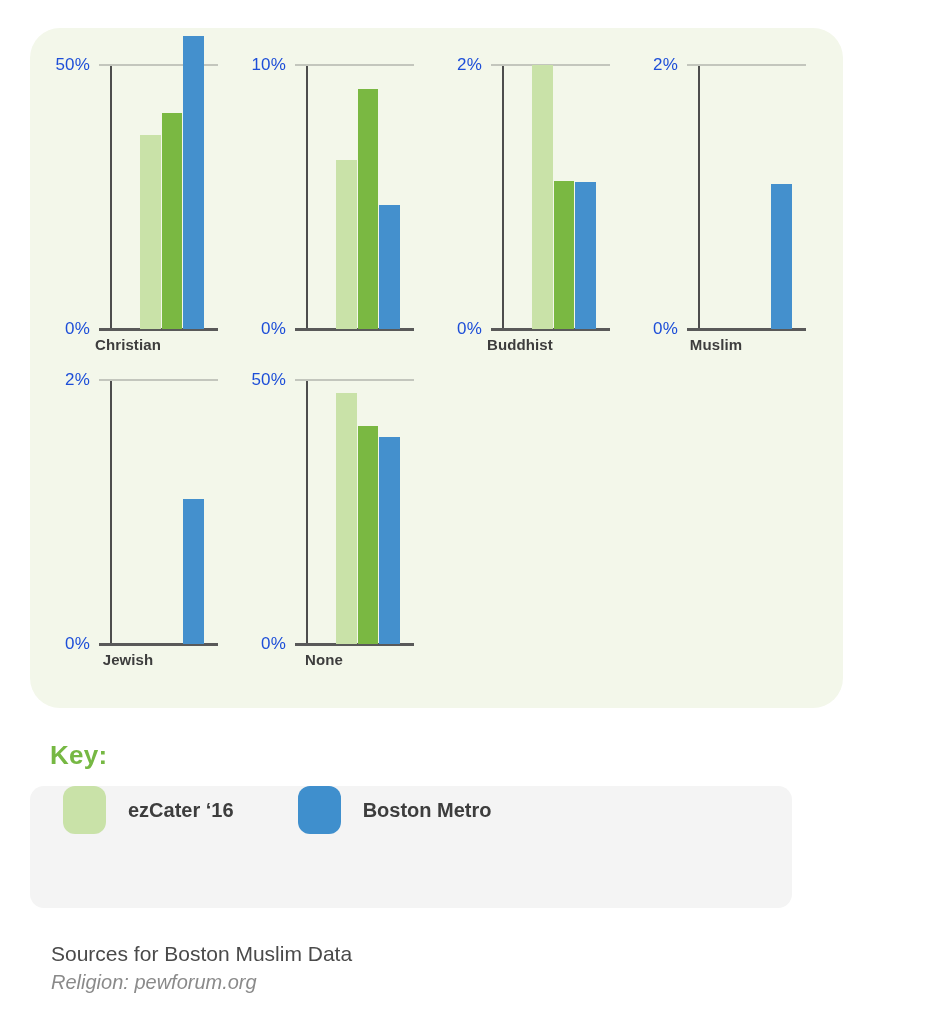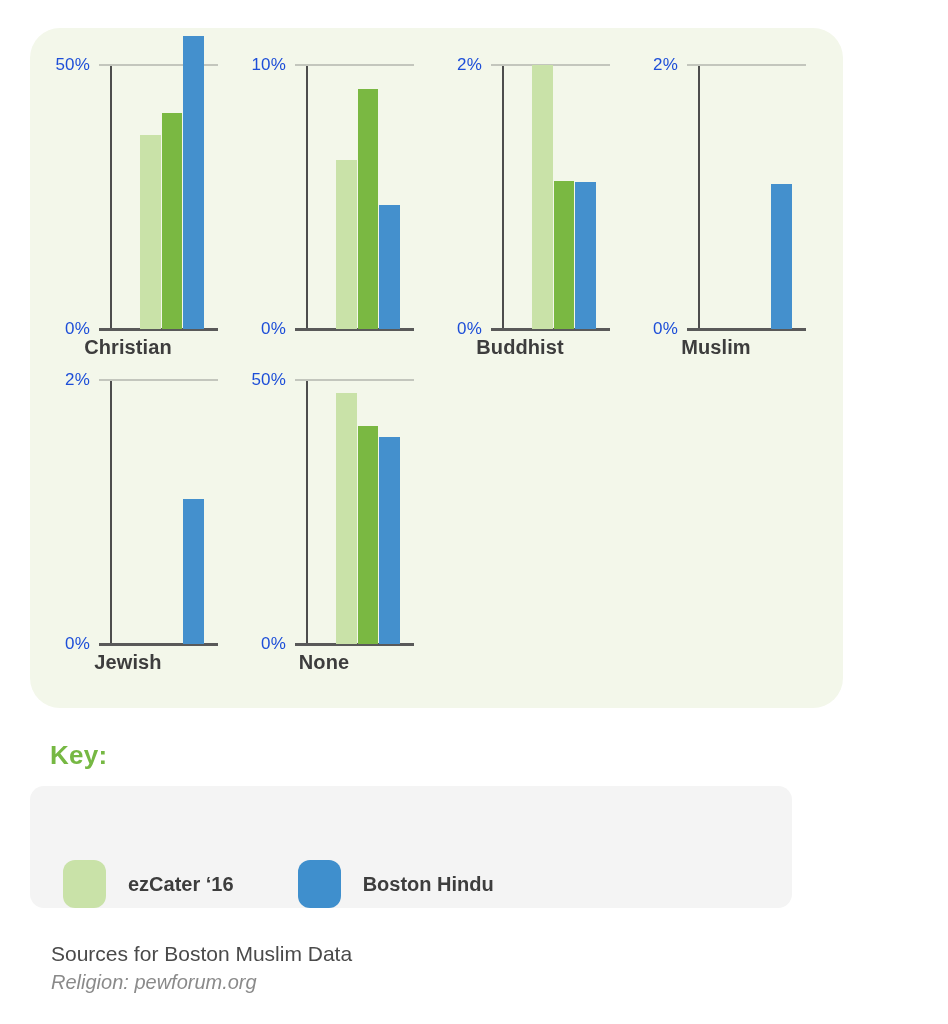--- a/index.html
+++ b/index.html
@@ -106,21 +106,21 @@
   .bar.s0 { background: #c9e2a8; }
   .bar.s1 { background: #7ab842; }
   .bar.s2 { background: #4490cd; }
 
   .cat-label {
     position: absolute;
     left: 0;
     top: 308px;
     width: 196px;
     text-align: center;
-    font-size: 20px;
+    font-size: 15px;
     font-weight: bold;
     color: #3d3d3d;
     letter-spacing: .1px;
   }
 
   
   #key-heading {
     position: absolute;
     left: 50px;
     top: 740px;
@@ -138,21 +138,21 @@
     background: #f4f4f4;
     border-radius: 14px;
   }
   .legend-items {
     position: absolute;
     left: 0;
     top: 0;
     width: 762px;
     height: 122px;
     display: flex;
-    align-items: flex-end;
+    align-items: flex-start;
     padding-left: 33px;
     box-sizing: border-box;
   }
   .legend-item {
     display: flex;
     align-items: center;
     margin-right: 64px;
   }
   .legend-swatch {
     width: 43px;
@@ -297,21 +297,21 @@
 <div id="key-heading">Key:</div>
 
 <div id="legend-box">
   <div class="legend-items" id="legend-items">
       <div class="legend-item">
         <div class="legend-swatch s0"></div>
         <div class="legend-label">ezCater ‘16</div>
       </div>
       <div class="legend-item">
         <div class="legend-swatch s2"></div>
-        <div class="legend-label">Boston Hindu</div>
+        <div class="legend-label">Boston Metro</div>
       </div>
     </div>
 </div>
 
 <div id="sources">
   <div id="sources-title">Sources for Boston Muslim Data</div>
   <div id="sources-line">Religion: pewforum.org</div>
 </div>
 
 </body></html>

